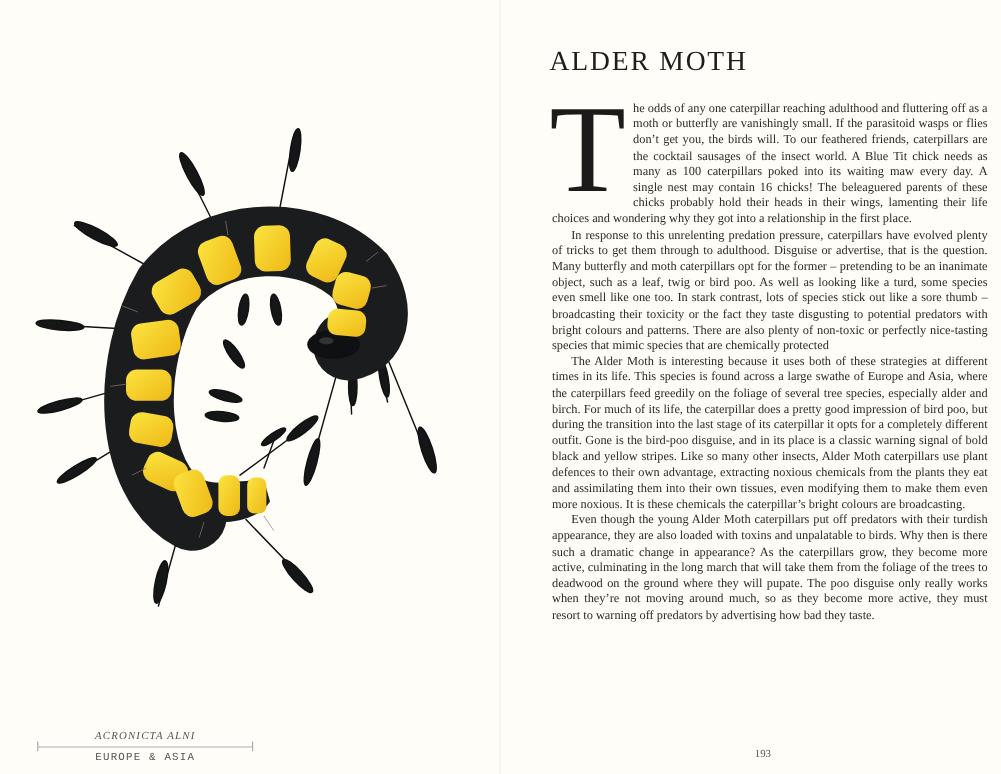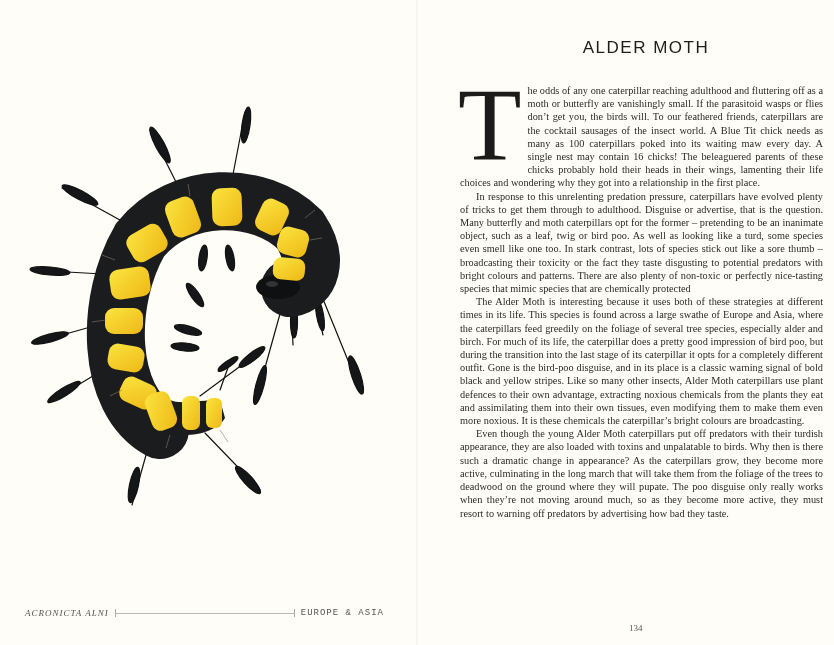--- a/index.html
+++ b/index.html
@@ -6,33 +6,33 @@
   body { width:834px; height:645px; background:#fffdf7; position:relative; overflow:hidden;
          font-family:"Liberation Serif","DejaVu Serif",serif; color:#2a2826; }
   .spread { position:absolute; inset:0; }
   .gutter { position:absolute; left:416px; top:0; width:2px; height:645px;
             background:linear-gradient(to right, #f6f3ea, #fbf9f2); }
   .page-left { position:absolute; left:0; top:0; width:416px; height:645px; }
   .page-right { position:absolute; left:418px; top:0; width:416px; height:645px; }
 
   .illustration { position:absolute; left:20px; top:100px; width:360px; height:410px; }
 
-  .title { position:absolute; left:40px; top:38px; width:376px; text-align:center;
-           font-family:Liberation Sans, sans-serif; font-size:17px; letter-spacing:1.5px;
+  .title { position:absolute; left:40px; top:38px; width:376px; text-align:left;
+           font-family:Liberation Serif, serif; font-size:23px; letter-spacing:1.5px;
            color:#1e1d1c; margin:0; font-weight:normal; }
 
   .body-text { position:absolute; left:42px; top:84px; width:363px;
                font-size:10.3px; line-height:13.2px; text-align:justify; color:#2c2a27; }
   .body-text p { margin:0; text-indent:16px; }
   .body-text p.first { text-indent:0; }
   .dropcap { float:left; font-size:104px; line-height:78px; height:80px; margin:2px 6px 0 -2px;
              color:#1c1b1a; font-family:"Liberation Serif","DejaVu Serif",serif; }
 
   .footer-left { position:absolute; left:25px; top:608px; display:flex; align-items:center;
-                 font-size:9px; letter-spacing:1px; color:#555; }
+                 font-size:9px; letter-spacing:1px; color:#555;flex-direction:column; }
   .species { font-style:italic; text-transform:uppercase; }
   .rule { display:flex; align-items:center; margin:0 6px; }
   .rule .tick { width:1px; height:8px; background:#aaa; }
   .rule .line { width:178px; height:1px; background:#b8b8b8; }
   .region { text-transform:uppercase;font-family:Liberation Mono, monospace; }
   .page-number { position:absolute; left:211px; top:623px; font-size:9px; color:#555; }
 </style>
 </head>
 <body>
 
@@ -134,15 +134,15 @@
   </div>
 
   <div class="page-right">
     <h1 class="title">ALDER MOTH</h1>
     <div class="body-text">
       <p class="first"><span class="dropcap">T</span><span>he odds of any one caterpillar reaching adulthood and fluttering off as a moth or butterfly are vanishingly small. If the parasitoid wasps or flies don’t get you, the birds will. To our feathered friends, caterpillars are the cocktail sausages of the insect world. A Blue Tit chick needs as many as 100 caterpillars poked into its waiting maw every day. A single nest may contain 16 chicks! The beleaguered parents of these chicks probably hold their heads in their wings, lamenting their life choices and wondering why they got into a relationship in the first place.</span></p>
       <p>In response to this unrelenting predation pressure, caterpillars have evolved plenty of tricks to get them through to adulthood. Disguise or advertise, that is the question. Many butterfly and moth caterpillars opt for the former – pretending to be an inanimate object, such as a leaf, twig or bird poo. As well as looking like a turd, some species even smell like one too. In stark contrast, lots of species stick out like a sore thumb – broadcasting their toxicity or the fact they taste disgusting to potential predators with bright colours and patterns. There are also plenty of non-toxic or perfectly nice-tasting species that mimic species that are chemically protected</p>
       <p>The Alder Moth is interesting because it uses both of these strategies at different times in its life. This species is found across a large swathe of Europe and Asia, where the caterpillars feed greedily on the foliage of several tree species, especially alder and birch. For much of its life, the caterpillar does a pretty good impression of bird poo, but during the transition into the last stage of its caterpillar it opts for a completely different outfit. Gone is the bird-poo disguise, and in its place is a classic warning signal of bold black and yellow stripes. Like so many other insects, Alder Moth caterpillars use plant defences to their own advantage, extracting noxious chemicals from the plants they eat and assimilating them into their own tissues, even modifying them to make them even more noxious. It is these chemicals the caterpillar’s bright colours are broadcasting.</p>
       <p>Even though the young Alder Moth caterpillars put off predators with their turdish appearance, they are also loaded with toxins and unpalatable to birds. Why then is there such a dramatic change in appearance? As the caterpillars grow, they become more active, culminating in the long march that will take them from the foliage of the trees to deadwood on the ground where they will pupate. The poo disguise only really works when they’re not moving around much, so as they become more active, they must resort to warning off predators by advertising how bad they taste.</p>
     </div>
-    <div class="page-number">134</div>
+    <div class="page-number">193</div>
   </div>
 </div>
 
 </body></html>

